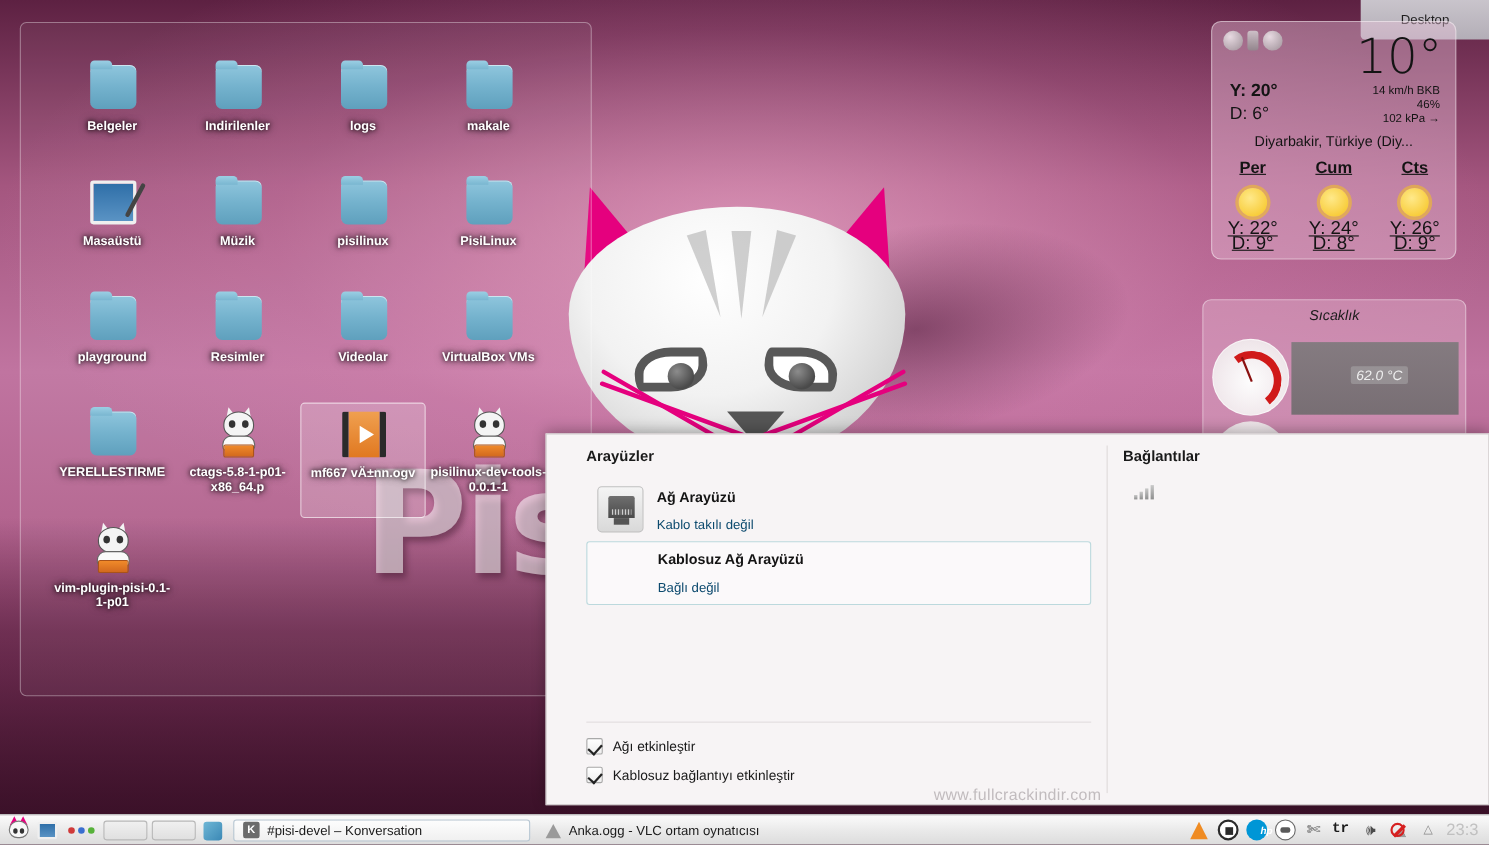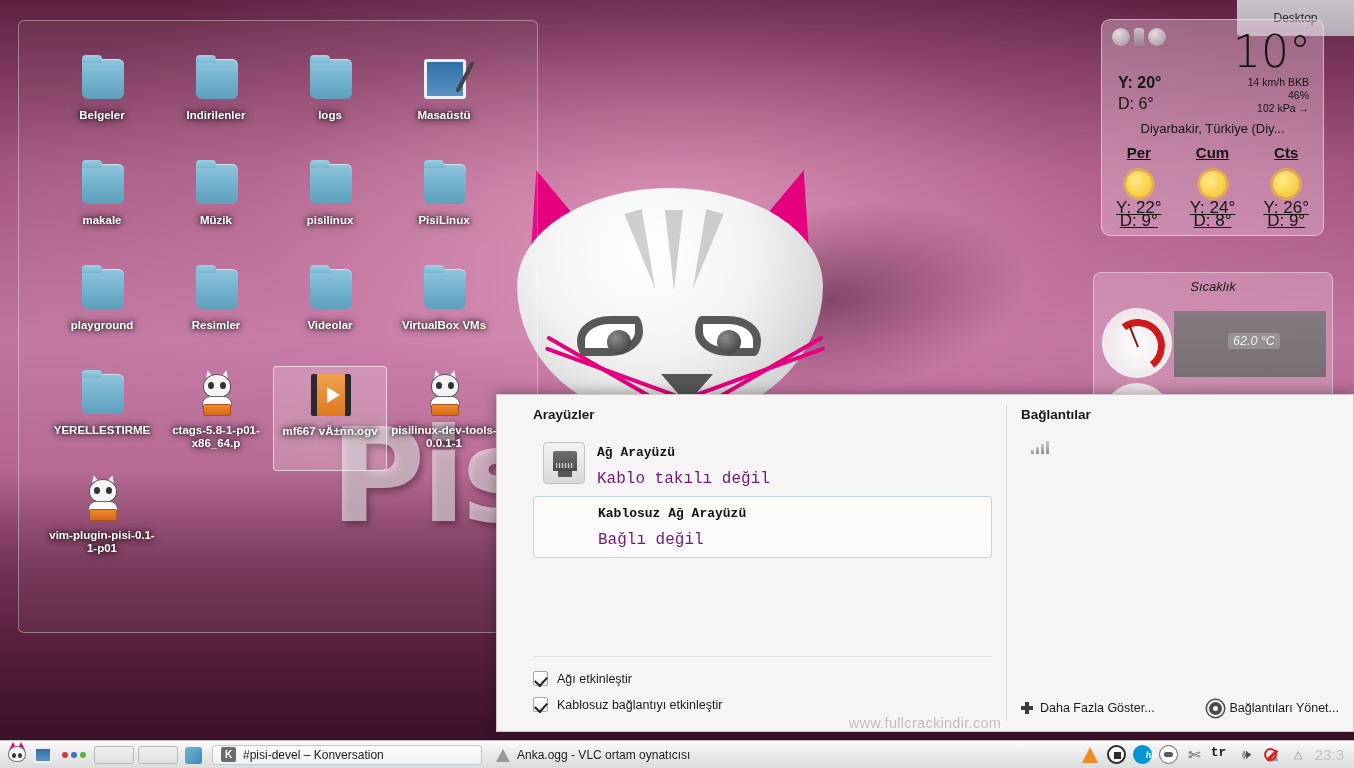--- a/index.html
+++ b/index.html
@@ -257,21 +257,21 @@
     border: 1px solid #cfc9cb;
     box-shadow: 0 -2px 12px rgba(0,0,0,0.30);
     display: flex;
     padding-left: 22px;
   }
   #net-left { width: 487px; position: relative; padding: 12px 14px 0 14px; }
   #net-divider { width: 1px; background: #dedada; margin: 10px 0 10px 0; }
   #net-right { flex: 1; position: relative; padding: 12px 14px 0 14px; }
   .panel-title { font-size: 13.5px; font-weight: bold; color: #1a1a1a; }
 
-  .iface-list { margin-top: 14px; font-family: Liberation Mono, monospace; }
+  .iface-list { margin-top: 14px; }
   .iface {
     display: flex; align-items: flex-start; gap: 12px;
     padding: 6px 8px 8px 10px; border-radius: 3px;
   }
   .iface.sel { border: 1px solid #bcd9dd; background: #fbf9fa; }
   .iface-icon {
     width: 42px; height: 42px; flex: none;
     background: linear-gradient(to bottom, #f4f4f4, #d9d9d9);
     border: 1px solid #c0c0c0; border-radius: 4px; position: relative;
   }
@@ -283,21 +283,21 @@
   .iface-icon .rj45::after {
     content:""; position: absolute; left: 5px; bottom: -6px; width: 14px; height: 6px;
     background: #555;
   }
   .iface-icon .pins {
     position: absolute; left: 12px; top: 20px; width: 18px; height: 5px;
     background: repeating-linear-gradient(to right, #cfcfcf 0 1px, #6a6a6a 1px 3px);
   }
   .iface-text { padding-top: 1px; }
   .iface-name { font-size: 13px; font-weight: bold; color: #141414; }
-  .iface-status { font-size: 16px; color: #701a75; margin-top: 9px; }
+  .iface-status { font-size: 12px; color: #0c4a6e; margin-top: 9px; }
   .iface.sel .iface-text { margin-left: 54px; }
 
   #net-sep {
     position: absolute; left: 14px; right: 14px; bottom: 74px; height: 1px; background: #e2dddf;
   }
   .checkrow {
     position: absolute; left: 14px; display: flex; align-items: center; gap: 9px;
   }
   .checkrow.c1 { bottom: 45px; }
   .checkrow.c2 { bottom: 19px; }
@@ -468,29 +468,29 @@
         <span class="lbl">Indirilenler</span>
       </div>
       <div class="dicon">
         <span class="glyph">
           <span class="folder-glyph"></span>
         </span>
         <span class="lbl">logs</span>
       </div>
       <div class="dicon">
         <span class="glyph">
+          <span class="folder-glyph"></span>
+        </span>
+        <span class="lbl">makale</span>
+      </div>
+      <div class="dicon">
+        <span class="glyph">
           <span class="masaustu-glyph"></span>
         </span>
         <span class="lbl">Masaüstü</span>
-      </div>
-      <div class="dicon">
-        <span class="glyph">
-          <span class="folder-glyph"></span>
-        </span>
-        <span class="lbl">makale</span>
       </div>
       <div class="dicon">
         <span class="glyph">
           <span class="folder-glyph"></span>
         </span>
         <span class="lbl">Müzik</span>
       </div>
       <div class="dicon">
         <span class="glyph">
           <span class="folder-glyph"></span>
@@ -672,30 +672,20 @@
           <span class="wifi-bars">
             <i></i>
             <i></i>
             <i></i>
             <i></i>
           </span>
           <span class="conn-label"><gizli ağ=""></gizli></span>
         </div>
       </div>
 
-    <div class="foot-actions">
-      <div class="foot-btn">
-        <span class="plus-icon"></span>
-        <span>Daha Fazla Göster...</span>
-      </div>
-      <div class="foot-btn">
-        <span class="gear-icon"></span>
-        <span>Bağlantıları Yönet...</span>
-      </div>
-    </div>
   </div>
 
   <div id="watermark">www.fullcrackindir.com</div>
 </div>
 
 <div id="taskbar">
   <div class="tb-ic" id="tb-catmenu">
     <span class="e l"></span>
       <span class="e r"></span>
     <span class="c"></span>

